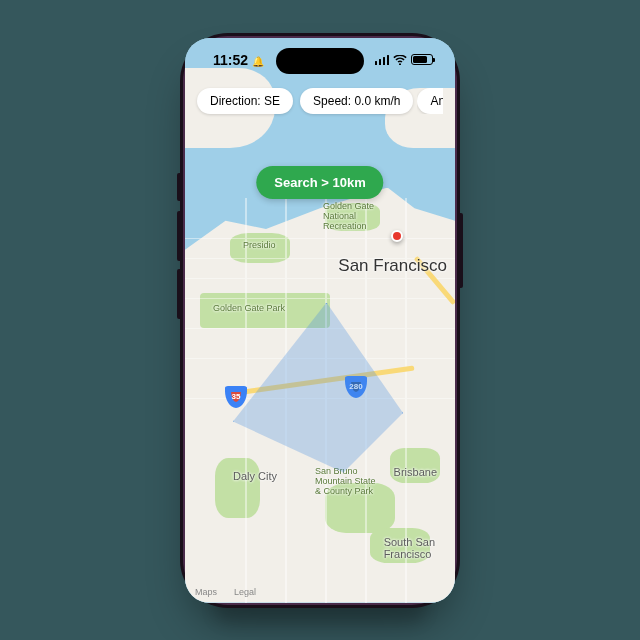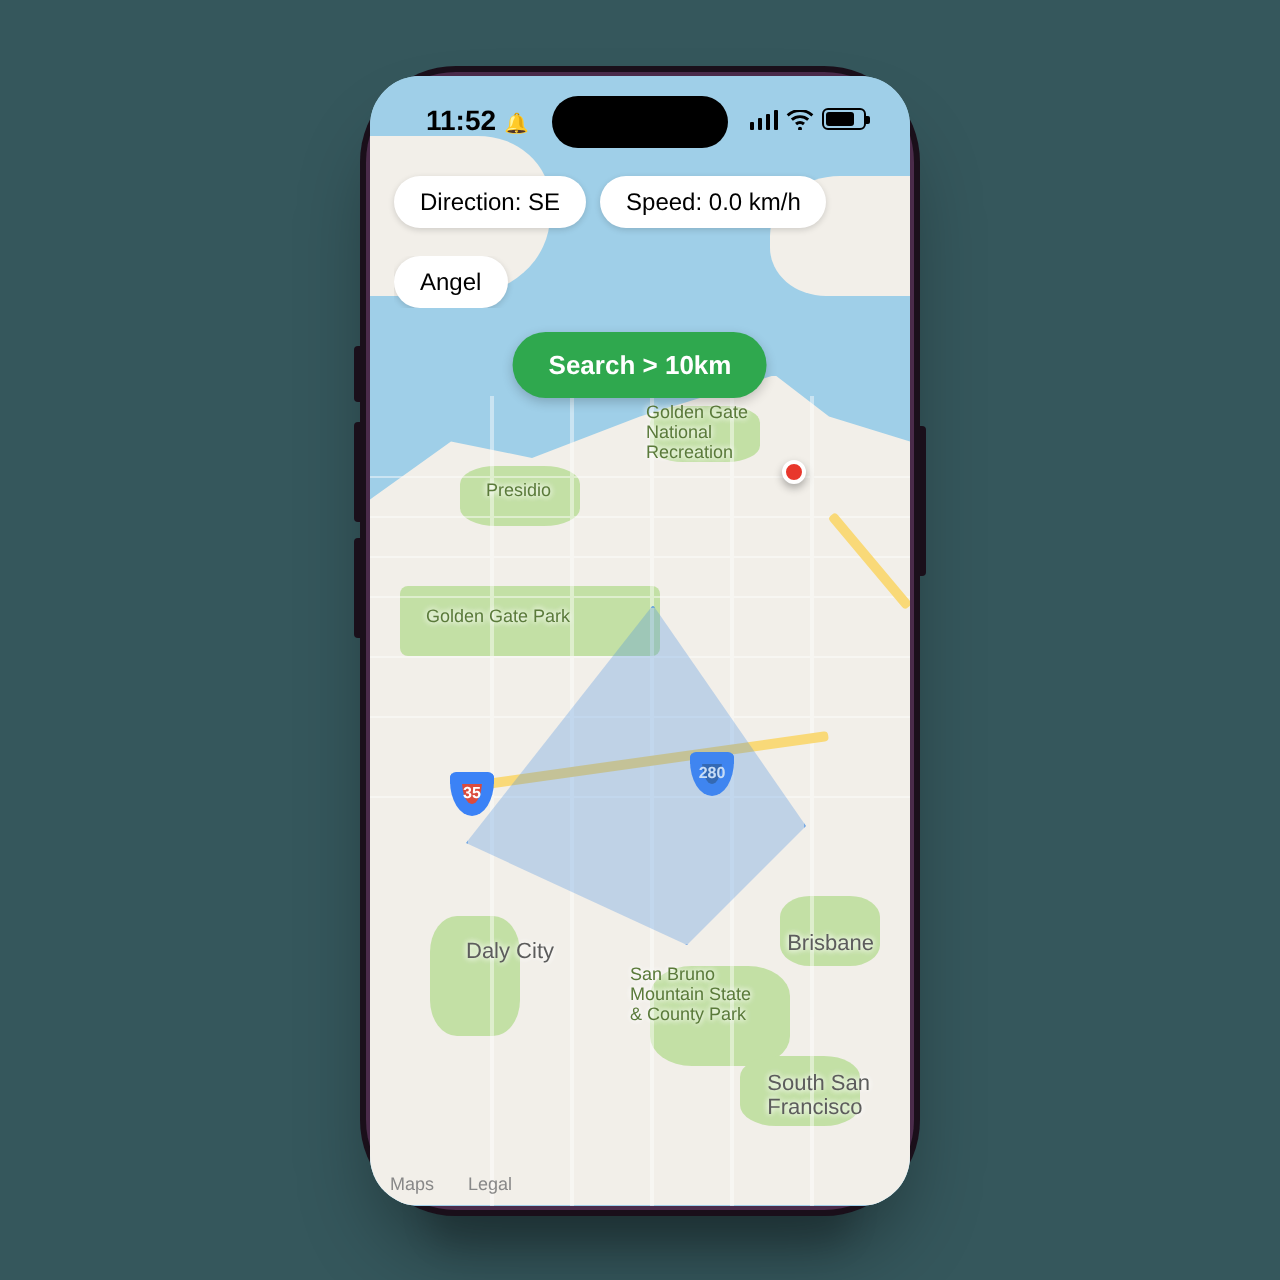--- a/index.html
+++ b/index.html
@@ -43,21 +43,21 @@
 .hwy{position:absolute;background:#f9d978;height:5px;border-radius:2px}
 .hwy.w1{top:340px;left:50px;width:180px;transform:rotate(-8deg)}
 .hwy.w2{top:240px;right:-10px;width:60px;height:5px;transform:rotate(50deg)}
 .shield{position:absolute;width:22px;height:22px;background:#db4b3c;border-radius:3px 3px 50% 50%/3px 3px 80% 80%;border:6px solid #3b82f6;display:flex;align-items:center;justify-content:center;color:#fff;font-size:8px;font-weight:700}
 .shield.blue{background:#2c5aa0}
 .lbl{position:absolute;font-size:11px;color:#5c5c5c;text-shadow:0 0 3px #fff,0 0 3px #fff;white-space:nowrap}
 .lbl.big{font-size:17px;font-weight:500;color:#333}
 .lbl.park-l{color:#5a7a3a;font-size:9px}
 .pin{position:absolute;width:12px;height:12px;background:#e8372c;border:2px solid #fff;border-radius:50%;box-shadow:0 2px 4px rgba(0,0,0,0.3)}
 .cone{position:absolute;top:265px;left:48px;width:170px;height:170px;background:rgba(74,144,226,0.3);border:1.5px solid rgba(74,144,226,0.6);clip-path:polygon(55% 0,100% 65%,65% 100%,0 70%)}
-.pills{position:absolute;top:50px;left:12px;right:12px;z-index:40;display:flex;flex-direction:column;gap:14px}
+.pills{position:absolute;top:50px;left:12px;right:12px;z-index:40;display:flex;flex-direction:row;gap:4px}
 .row{display:flex;gap:7px}
 .row.r2{overflow:hidden}
 .pill{background:#fff;border-radius:16px;padding:6px 13px;font-size:12px;color:#000;white-space:nowrap;display:flex;align-items:center;gap:5px;box-shadow:0 1px 3px rgba(0,0,0,0.15)}
 .pill.sel::before{content:"✓";font-size:11px}
 .search-btn{position:absolute;top:128px;left:50%;transform:translateX(-50%);background:#2fa84e;color:#fff;font-size:13px;font-weight:600;padding:9px 18px;border-radius:20px;z-index:40;box-shadow:0 2px 6px rgba(0,0,0,0.2)}
 .attrib{position:absolute;bottom:6px;left:10px;font-size:9px;color:#888;z-index:30;display:flex;gap:17px}
 </style>
 </head>
 <body>
 
@@ -111,27 +111,28 @@
             <div class="rd v" style="left:180px"></div>
             <div class="rd v" style="left:220px"></div>
 </div>
 <div class="hwy w1"></div>
           <div class="hwy w2"></div>
 <div class="shield" style="top:348px;left:40px">35</div>
 <div class="shield blue" style="top:338px;left:160px">280</div>
 <div class="lbl" style="top:52px;left:18px">Sausalito</div>
 <div class="lbl" style="top:52px;left:155px;font-size:9px;white-space:pre">Angel
 Island</div>
+<div class="lbl big" style="top:218px;right:8px">San Francisco</div>
 <div class="lbl park-l" style="top:202px;left:58px">Presidio</div>
 <div class="lbl park-l" style="top:163px;left:138px;white-space:pre">Golden Gate
 National
 Recreation</div>
 <div class="lbl park-l" style="top:265px;left:28px">Golden Gate Park</div>
 <div class="lbl" style="top:432px;left:48px">Daly City</div>
-<div class="lbl park-l" style="top:444px;left:130px;white-space:pre">San Bruno
+<div class="lbl park-l" style="top:428px;left:130px;white-space:pre">San Bruno
 Mountain State
 &amp; County Park</div>
 <div class="lbl" style="top:428px;right:18px">Brisbane</div>
 <div class="lbl" style="top:498px;right:20px;white-space:pre">South San
 Francisco</div>
 <div class="cone"></div>
 <div class="pin" style="top:192px;right:52px"></div>
 </div>
 
 <div class="pills">

